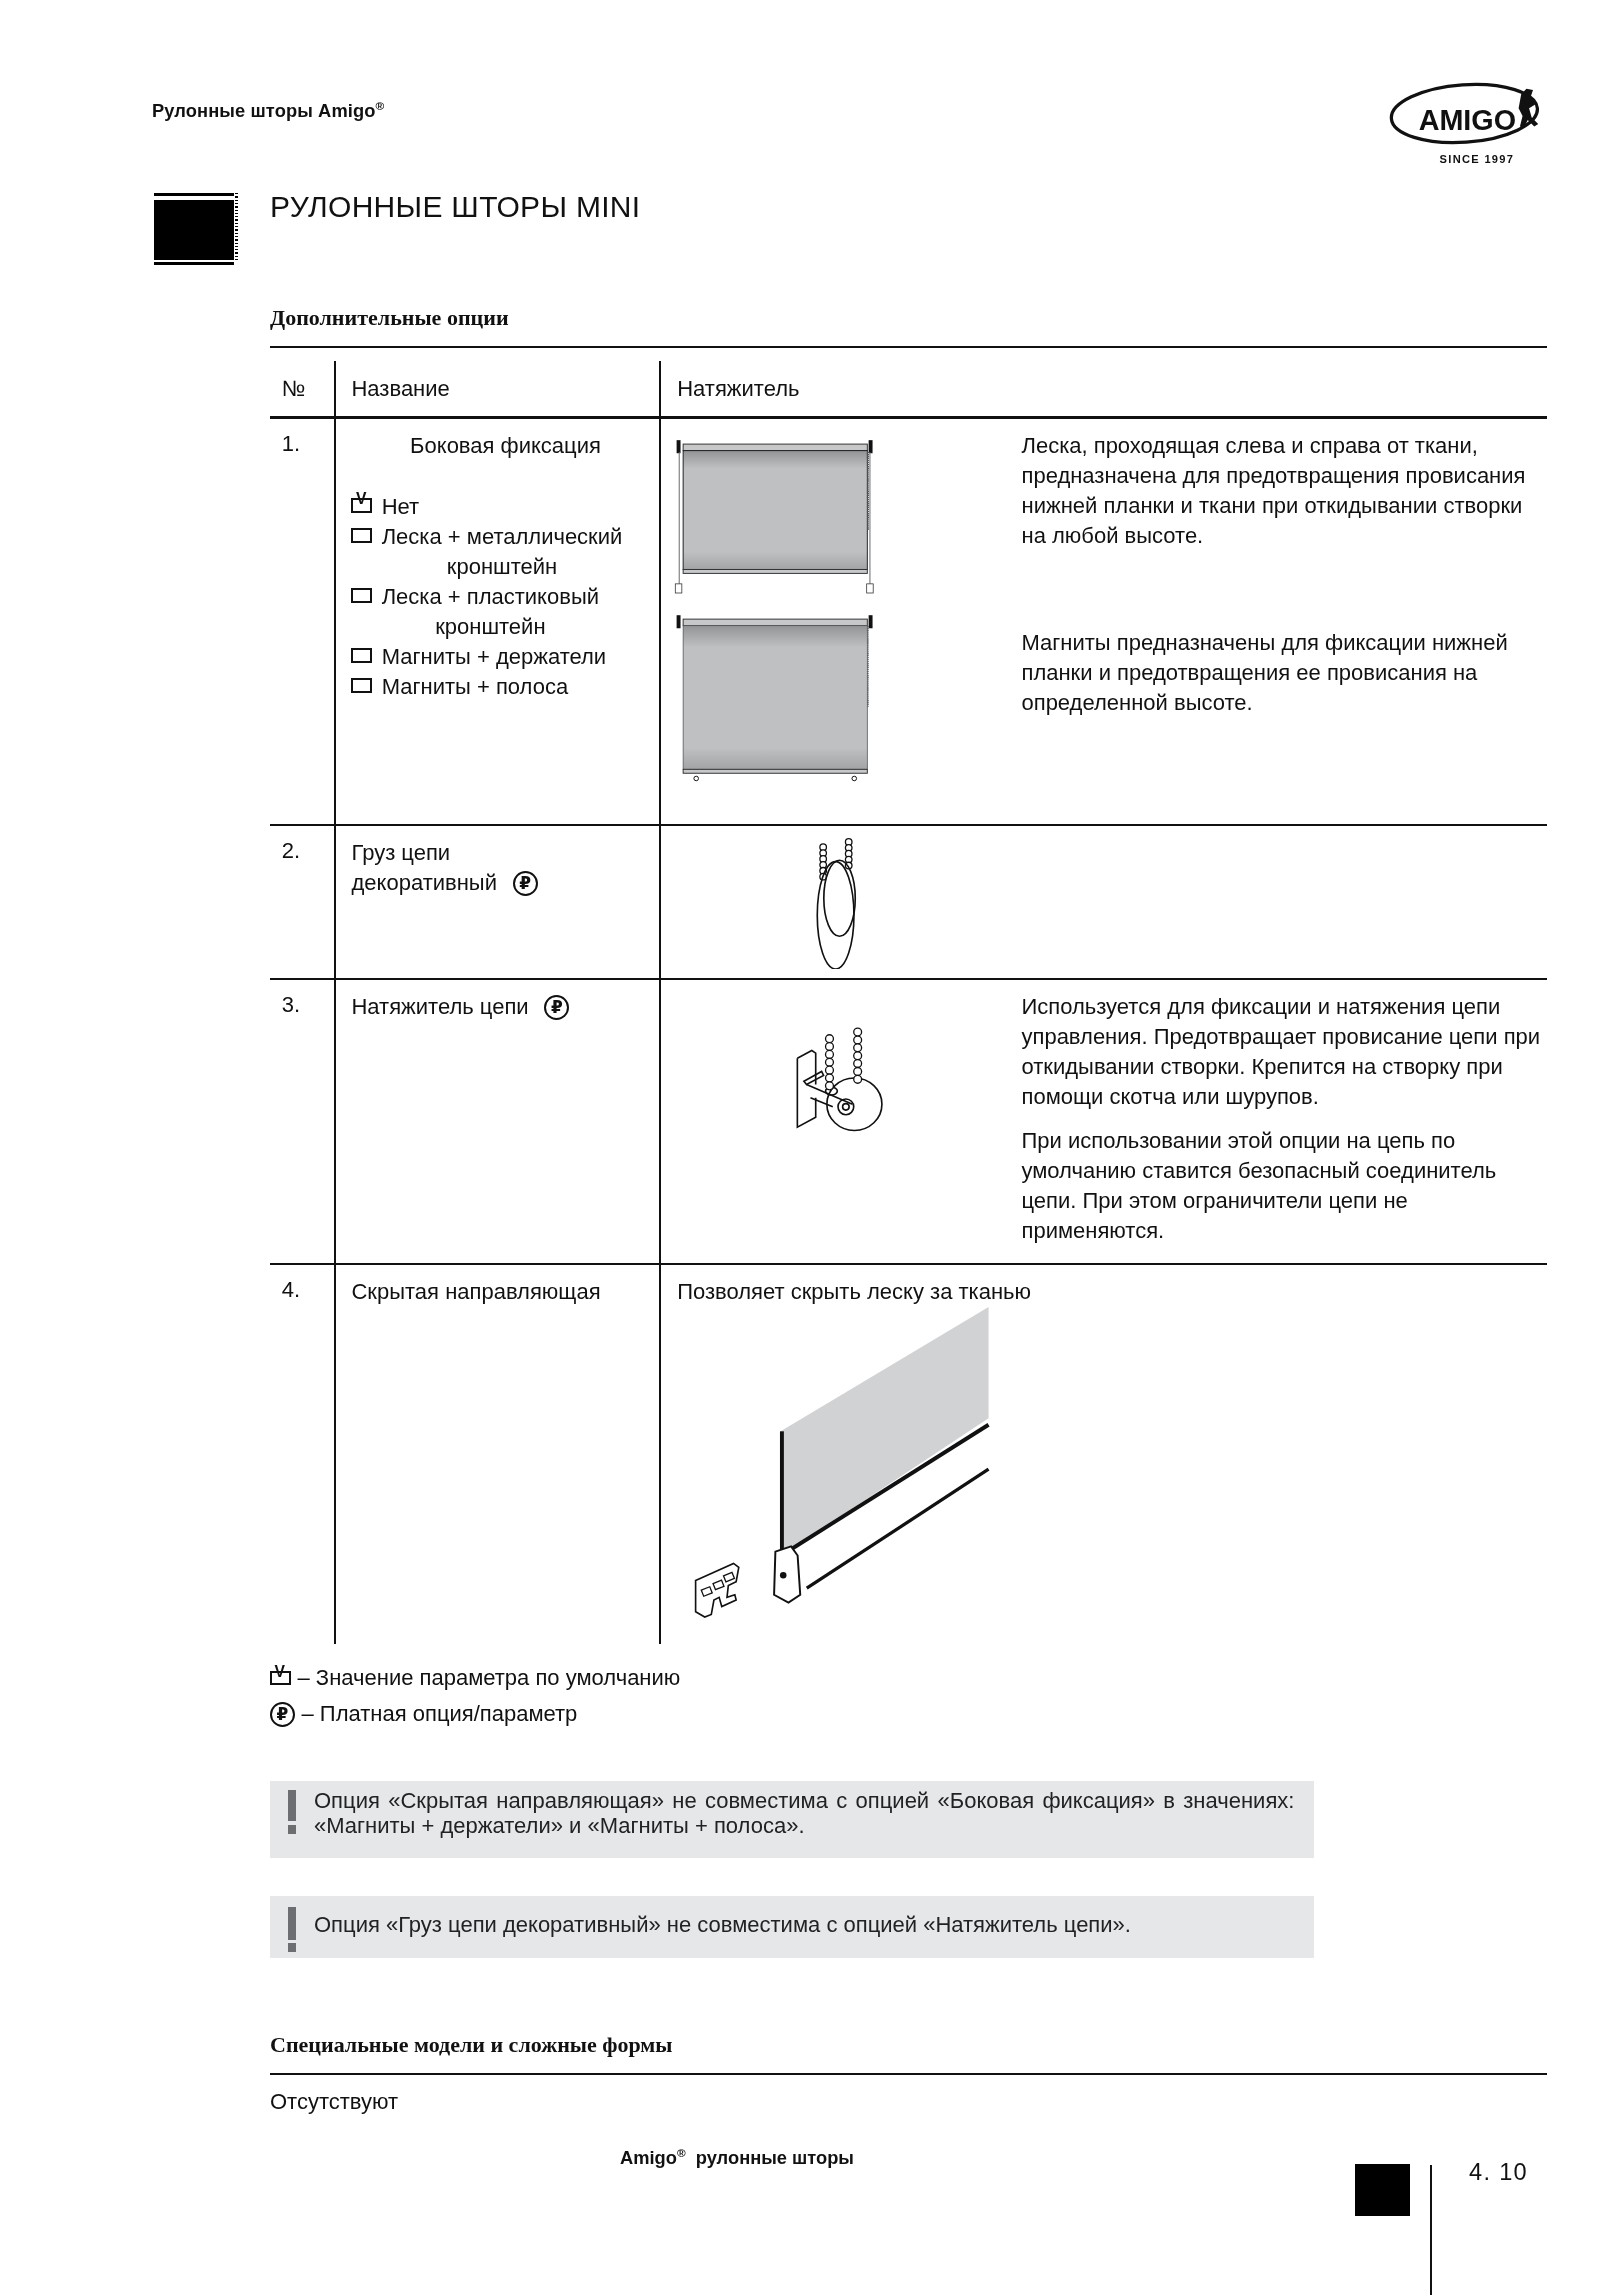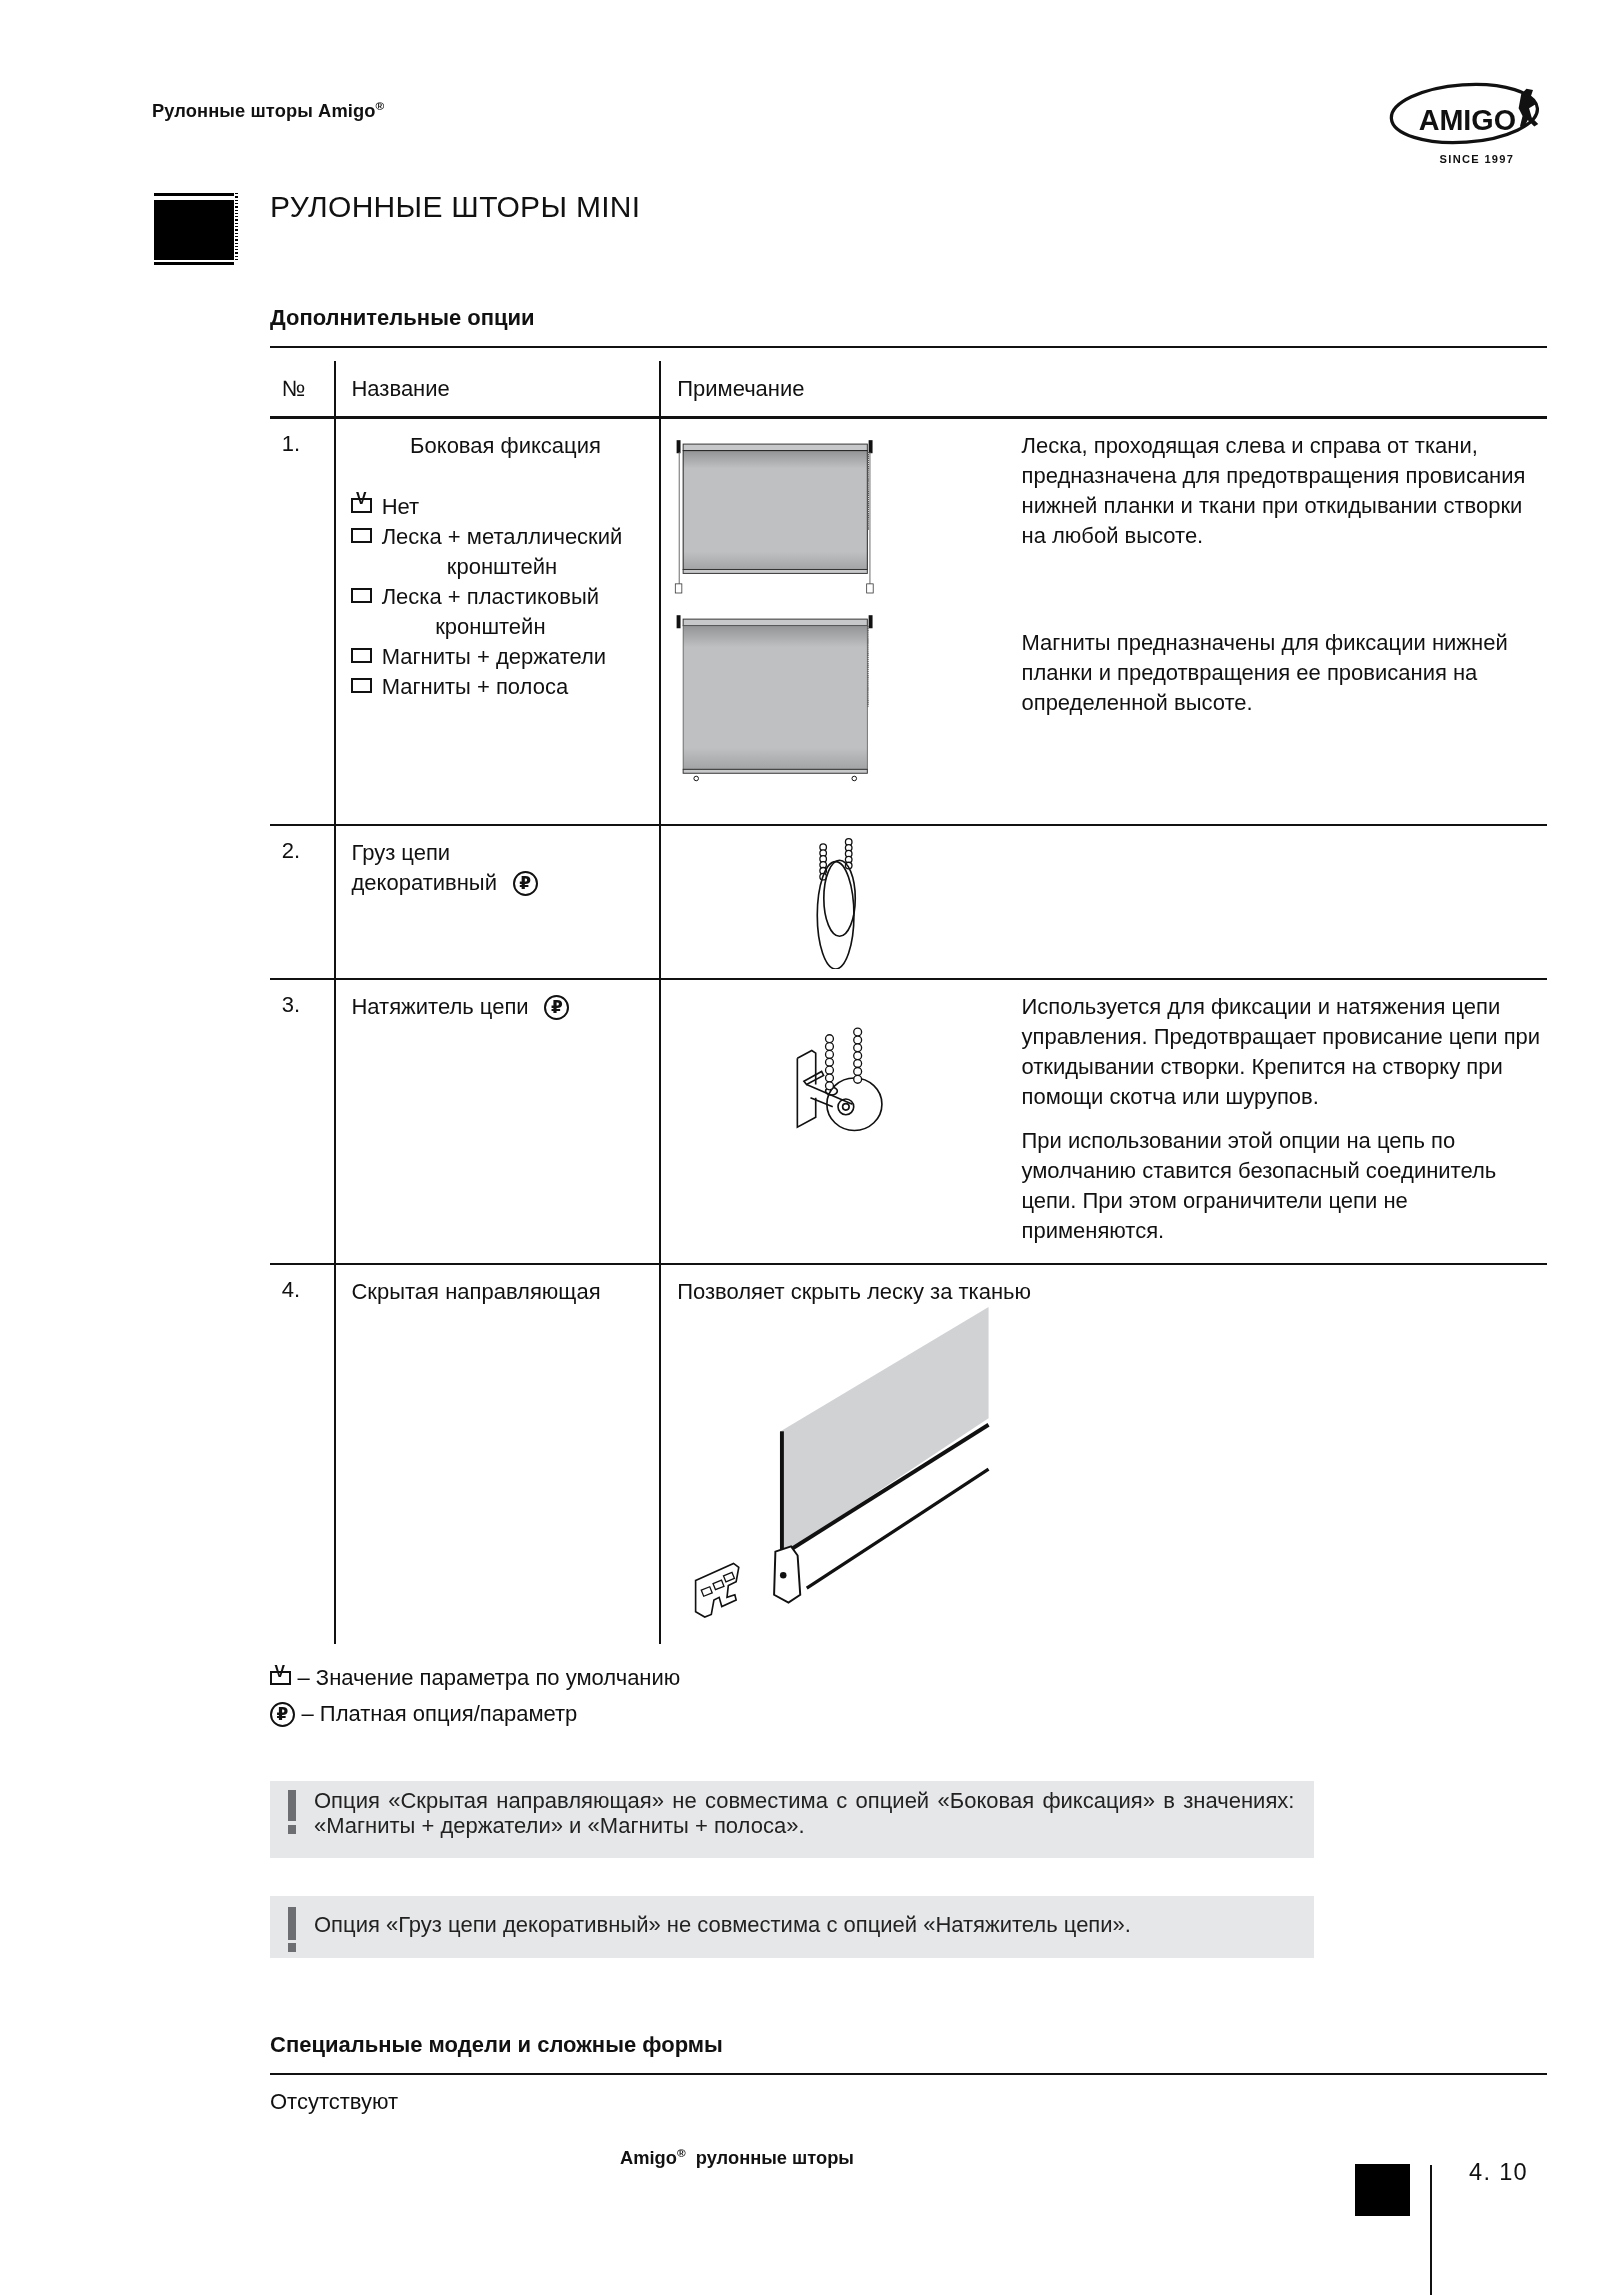--- a/index.html
+++ b/index.html
@@ -14,21 +14,21 @@
 
   .chapter-mark { left: 154px; top: 193px; width: 80px; height: 72px; }
   .chapter-mark .bar-top { position:absolute; left:0; top:0; width:80px; height:3.3px; background:#000; }
   .chapter-mark .block { position:absolute; left:0; top:6.5px; width:80px; height:60px; background:#000; }
   .chapter-mark .bar-bot { position:absolute; left:0; top:69px; width:80px; height:3.3px; background:#000; }
   .chapter-mark .dots { position:absolute; left:81px; top:0; width:2.6px; height:67px;
        background: repeating-linear-gradient(#000 0 1.3px, transparent 1.3px 3.3px); }
 
   .page-title { left: 270px; top: 190px; font-size: 30px; letter-spacing: 0.3px; }
 
-  .section-title { font-size: 22px; font-weight: bold; }
+  .section-title { font-size: 22px; font-weight: bold; font-family: Liberation Serif, serif; }
   .rule { height: 2px; background: #111; }
 
   table.opts { position: absolute; left: 270px; top: 361px; width: 1277px; border-collapse: collapse; }
   table.opts th, table.opts td { font-size: 22px; font-weight: normal; text-align: left; vertical-align: top; padding: 0; }
   table.opts th { height: 55px; vertical-align: middle; border-bottom: 3.3px solid #111; }
   table.opts td { border-bottom: 2px solid #111; }
   table.opts tr:last-child td { border-bottom: none; }
   .col-no { width: 52px; padding-left: 11.8px !important; }
   .col-name { width: 308px; border-left: 2px solid #111; padding-left: 15.7px !important; }
   .col-note { border-left: 2px solid #111; padding-left: 15.7px !important; }
@@ -81,21 +81,21 @@
 <div class="abs page-title">РУЛОННЫЕ ШТОРЫ MINI</div>
 
 <div class="abs section-title" style="left:270px; top:305px;">Дополнительные опции</div>
 <div class="abs rule" style="left:270px; top:346px; width:1277px;"></div>
 
 <table class="opts">
   <thead>
     <tr>
       <th class="col-no">№</th>
       <th class="col-name">Название</th>
-      <th class="col-note" colspan="2">Примечание</th>
+      <th class="col-note" colspan="2">Натяжитель</th>
     </tr>
   </thead>
   <tbody>
 
     <tr style="height:404px;">
       <td class="col-no" style="padding-top:11.8px;">1.</td>
       <td class="col-name" style="padding-top:11.8px;text-align:center;">
         <div class="note-text">Боковая фиксация</div>
         <div style="height:31px"></div>
         <div class="opt-line">

